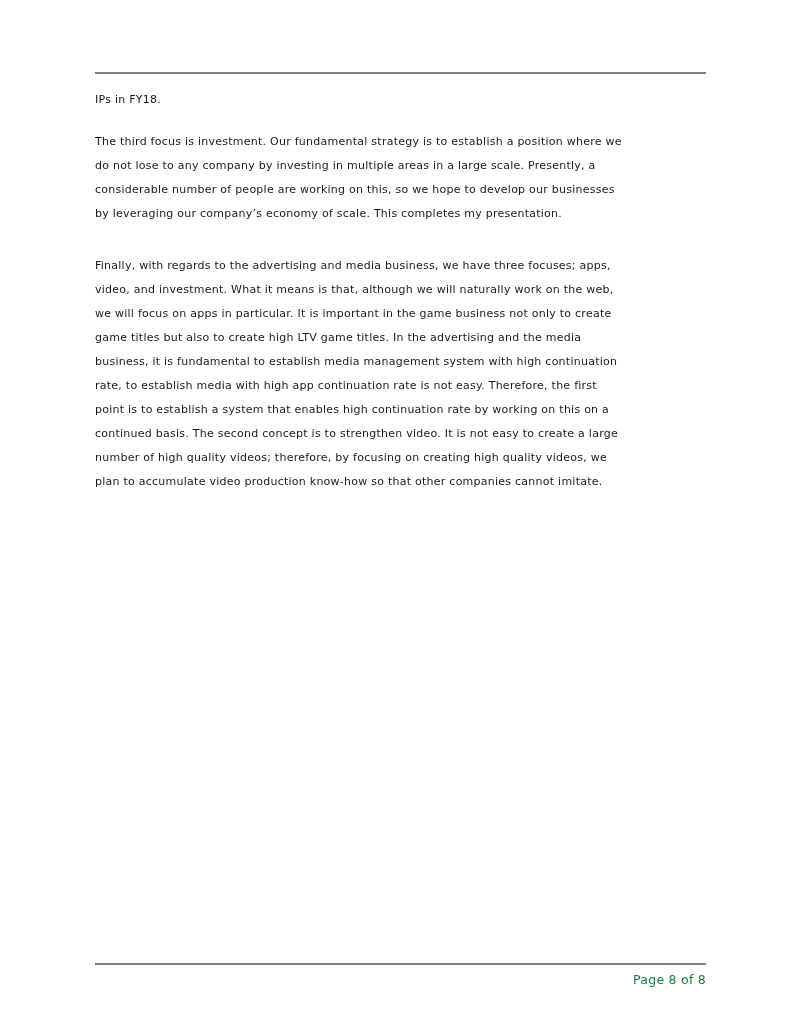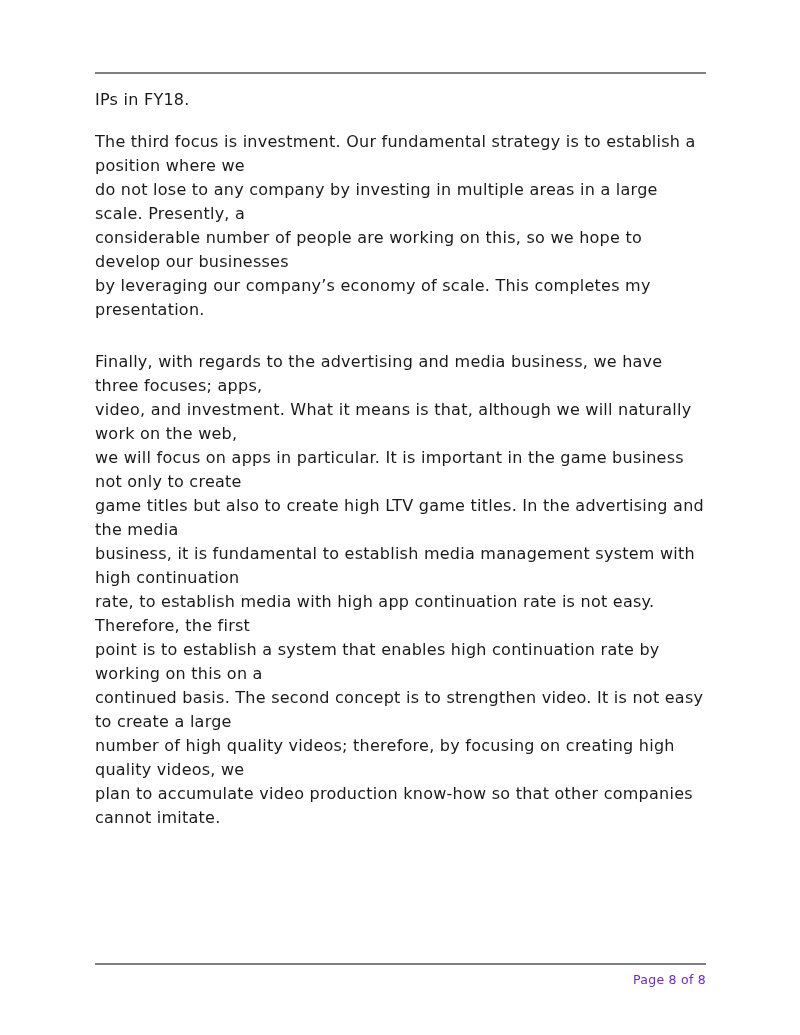--- a/index.html
+++ b/index.html
@@ -24,21 +24,21 @@
   }
   .rule {
     border: none;
     border-top: 2px solid #808080;
     margin: 0;
   }
   .top-rule {
     margin-top: 72px;
   }
   .para {
-    font-size: 16px;
+    font-size: 11px;
     letter-spacing: 0.25px;
     line-height: 24px;
     white-space: pre-line;
     color: #1a1a1a;
   }
   .para-intro {
     margin-top: 14px;
   }
   .para-1 {
     margin-top: 28px;
@@ -51,21 +51,21 @@
     left: 95px;
     right: 94px;
     top: 963px;
   }
   .footer-text {
     margin-top: 5px;
     font-size: 12.5px;
     letter-spacing: 0.25px;
     line-height: 20px;
     text-align: right;
-    color: #6d28d9;
+    color: #15803d;
   }
 </style>
 </head>
 <body>
 
 <div class="page">
 
   <div class="content">
     <div class="rule top-rule"></div>
 

